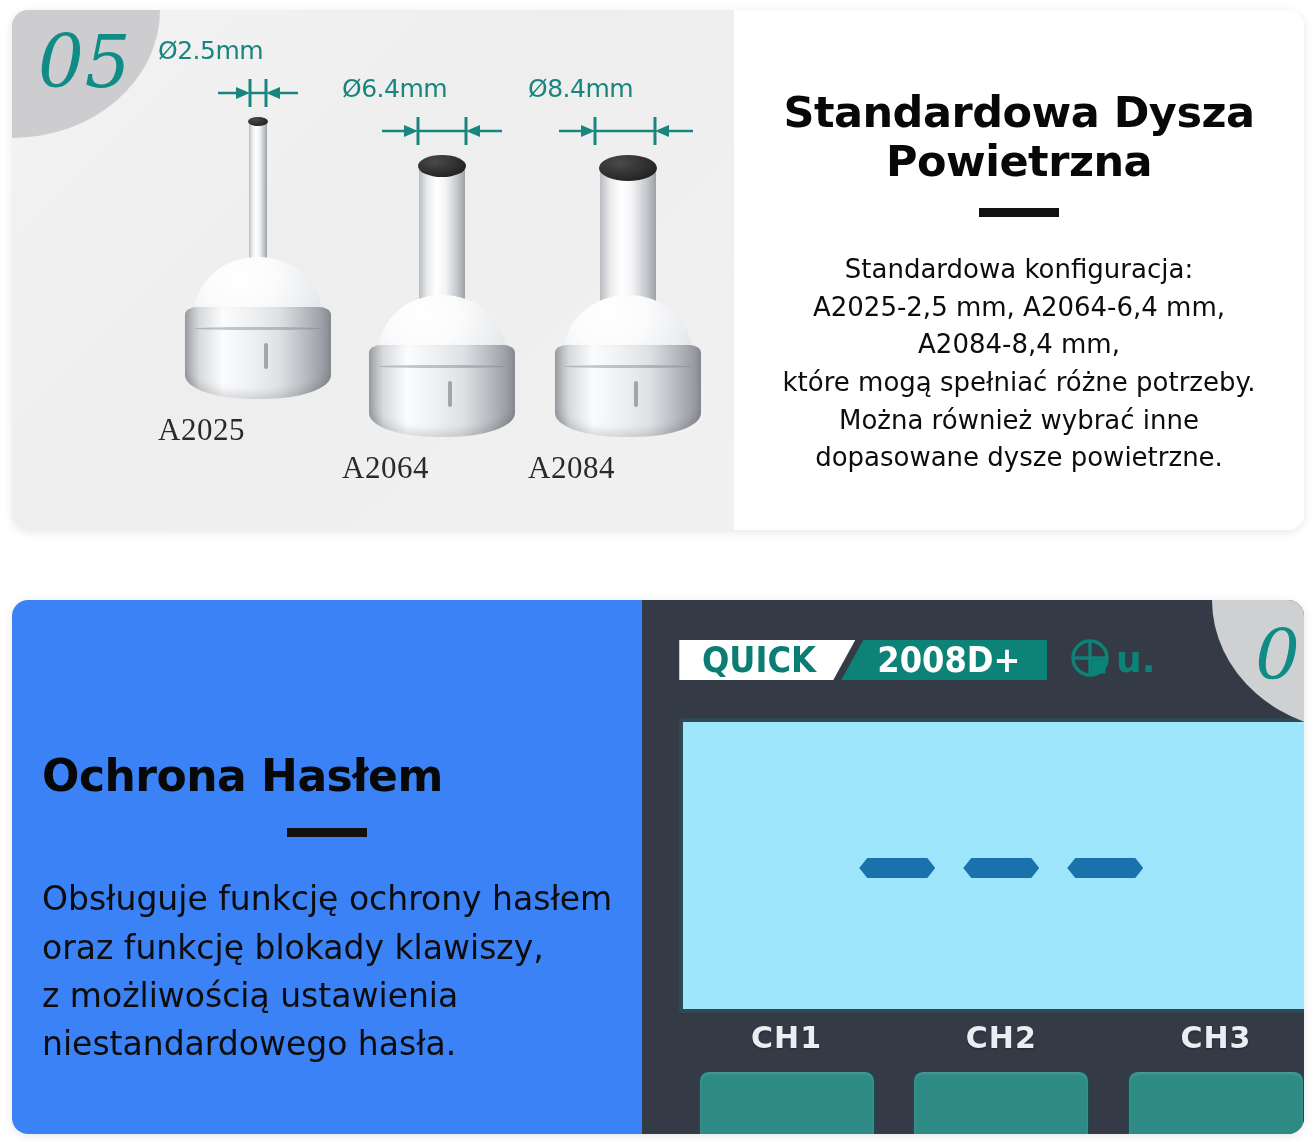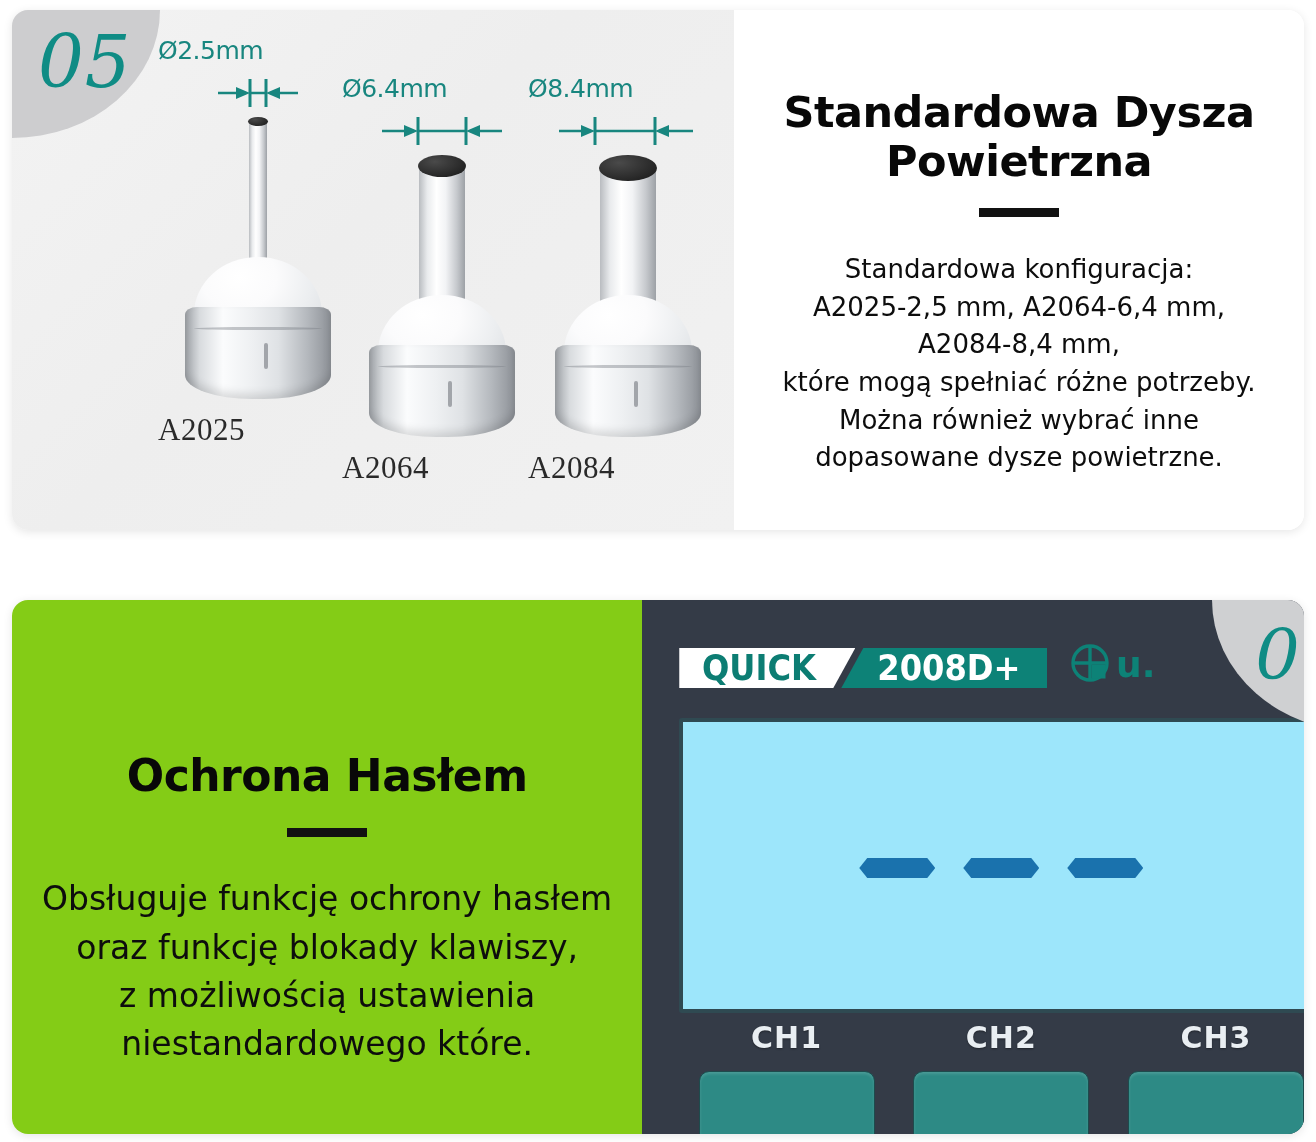--- a/index.html
+++ b/index.html
@@ -214,23 +214,22 @@
     background: #ffffff;
     border-radius: 16px;
     box-shadow: 0 2px 10px rgba(0,0,0,0.10);
     overflow: hidden;
     display: flex;
   }
 
   .card2-text {
     position: relative;
     flex: 1 1 auto;
-    background: #84cc16;
+    background: #3b82f6;
     padding: 152px 30px 0 30px;
-    text-align: center;
   }
 
   .headline2 {
     font-family: "DejaVu Sans", sans-serif;
     font-weight: bold;
     font-size: 44px;
     line-height: 1.1;
     color: #080808;
     letter-spacing: -0.5px;
   }
@@ -255,21 +254,21 @@
     flex: 0 0 720px;
     background: #343b47;
     overflow: hidden;
   }
 
   .dev-brand {
     position: absolute;
     left: 37px;
     top: 32px;
     display: flex;
-    align-items: flex-end;
+    align-items: center;
     height: 56px;
     z-index: 3;
   }
   .brand-quick {
     position: relative;
     background: #ffffff;
     padding: 0 26px 0 18px;
     display: flex;
     align-items: center;
     clip-path: polygon(0 0, 100% 0, calc(100% - 22px) 100%, 0 100%);
@@ -473,21 +472,21 @@
 
   <div class="card2">
 
     <div class="card2-text">
       <h2 class="headline2">Ochrona Hasłem</h2>
       <div class="rule2"></div>
       <p class="body-copy2">
         <span class="ln">Obsługuje funkcję ochrony hasłem</span>
         <span class="ln">oraz funkcję blokady klawiszy,</span>
         <span class="ln">z możliwością ustawienia</span>
-        <span class="ln">niestandardowego które.</span>
+        <span class="ln">niestandardowego hasła.</span>
       </p>
     </div>
 
     <div class="device">
 
       <div class="badge-tr">
         <div class="badge-num">06</div>
       </div>
 
       <div class="dev-brand">

